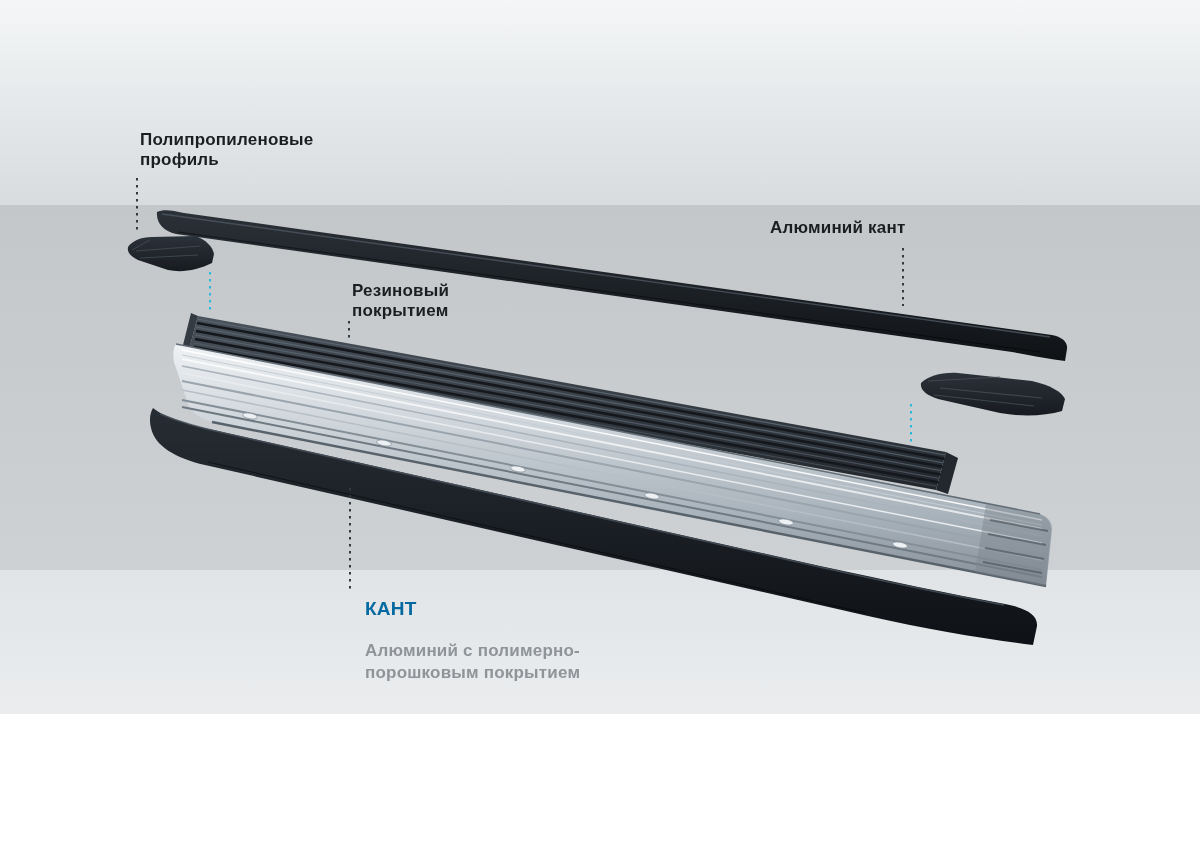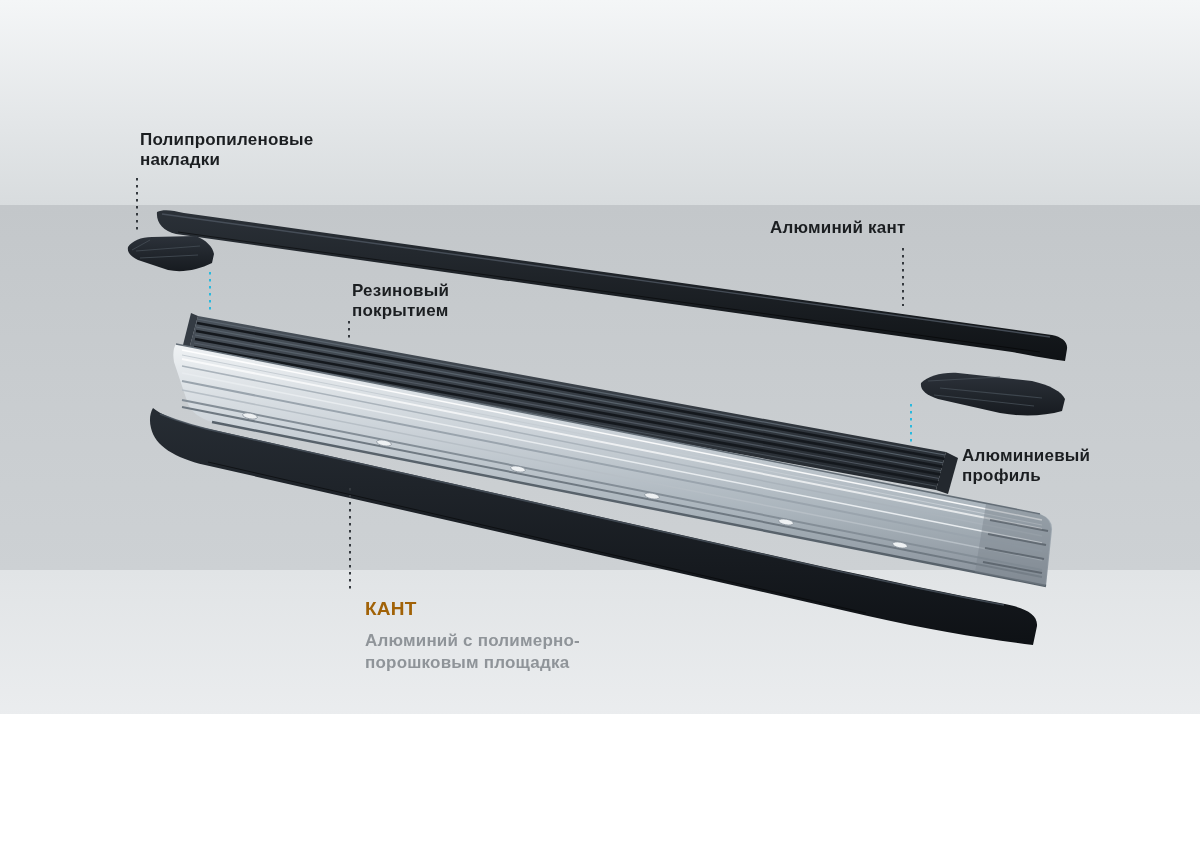--- a/index.html
+++ b/index.html
@@ -17,22 +17,22 @@
   }
   .bg-bottom {
     position:absolute; left:0; top:570px; width:1200px; height:279px;
     background:linear-gradient(180deg,#e1e4e6 0%, #ebedef 55%, #f1f3f4 100%);
   }
   svg.scene { position:absolute; left:0; top:0; }
   .label {
     position:absolute; font-weight:bold; font-size:17px; line-height:20px;
     color:#1b1e21; letter-spacing:.2px; white-space:nowrap;
   }
-  .kant-title { font-size:19px; line-height:22px; color:#a16207; }
-  .kant-sub { margin-top:10px; color:#8f9499; font-size:17px; line-height:22px; font-weight:bold; }
+  .kant-title { font-size:19px; line-height:22px; color:#0369a1; }
+  .kant-sub { margin-top:20px; color:#8f9499; font-size:17px; line-height:22px; font-weight:bold; }
   .dash-dark { stroke:#34393e; stroke-width:2; stroke-dasharray:2.5 4.5; fill:none; }
   .dash-cyan { stroke:#29b9de; stroke-width:2; stroke-dasharray:2.5 4.5; fill:none; }
 </style>
 </head>
 <body>
 
 <div class="stage">
   <div class="bg-top"></div>
   <div class="bg-band"></div>
   <div class="bg-bottom"></div>
@@ -141,37 +141,33 @@
     <line x1="137" y1="178" x2="137" y2="230" class="dash-dark"></line>
     <line x1="210" y1="272" x2="210" y2="312" class="dash-cyan"></line>
     <line x1="349" y1="321" x2="349" y2="340" class="dash-dark"></line>
     <line x1="903" y1="248" x2="903" y2="306" class="dash-dark"></line>
     <line x1="911" y1="404" x2="911" y2="442" class="dash-cyan"></line>
     <line x1="350" y1="488" x2="350" y2="592" class="dash-dark"></line>
   </svg>
 
   <div class="label" style="left:140px; top:130px;">
     <div>Полипропиленовые</div>
-    <div>накладки</div>
+    <div>профиль</div>
   </div>
 
   <div class="label" style="left:770px; top:218px;">
     <div>Алюминий кант</div>
   </div>
 
   <div class="label" style="left:352px; top:281px;">
     <div>Резиновый</div>
     <div>покрытием</div>
   </div>
 
-  <div class="label" style="left:962px; top:446px;">
-    <div>Алюминиевый</div>
-    <div>профиль</div>
-  </div>
 
   <div class="label" style="left:365px; top:598px;">
     <div class="kant-title">КАНТ</div>
     <div class="kant-sub">
       <div>Алюминий с полимерно-</div>
-      <div>порошковым площадка</div>
+      <div>порошковым покрытием</div>
     </div>
   </div>
 </div>
 
 </body></html>

